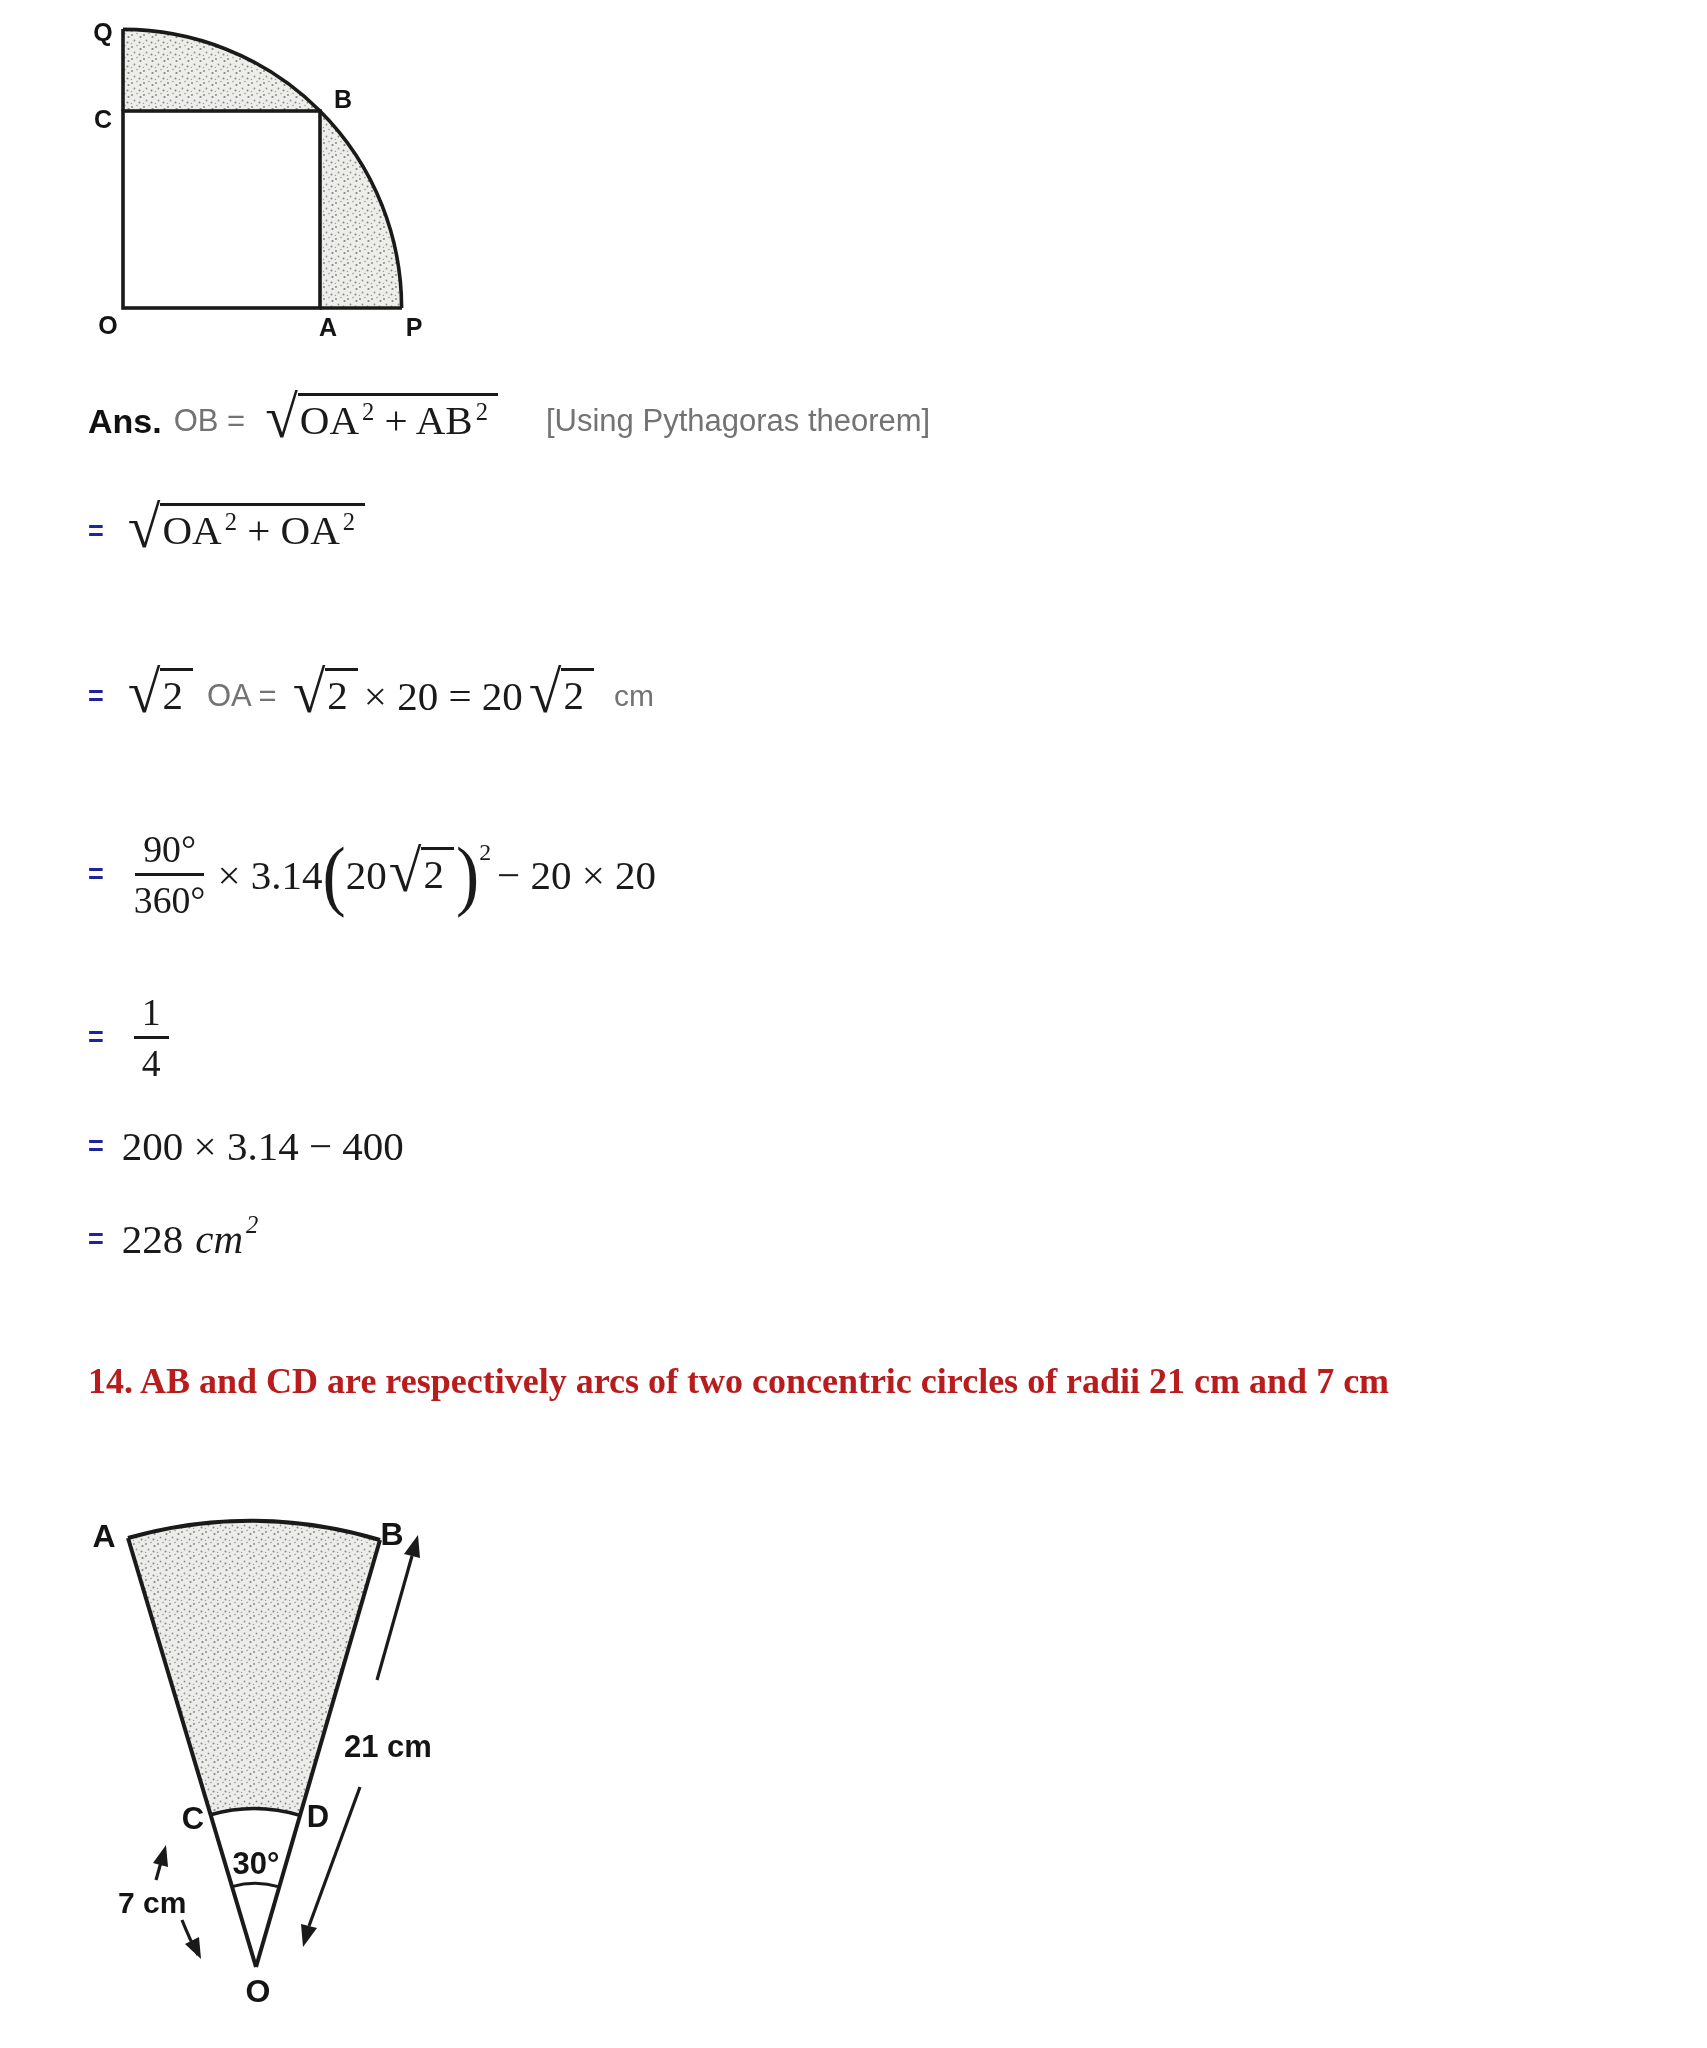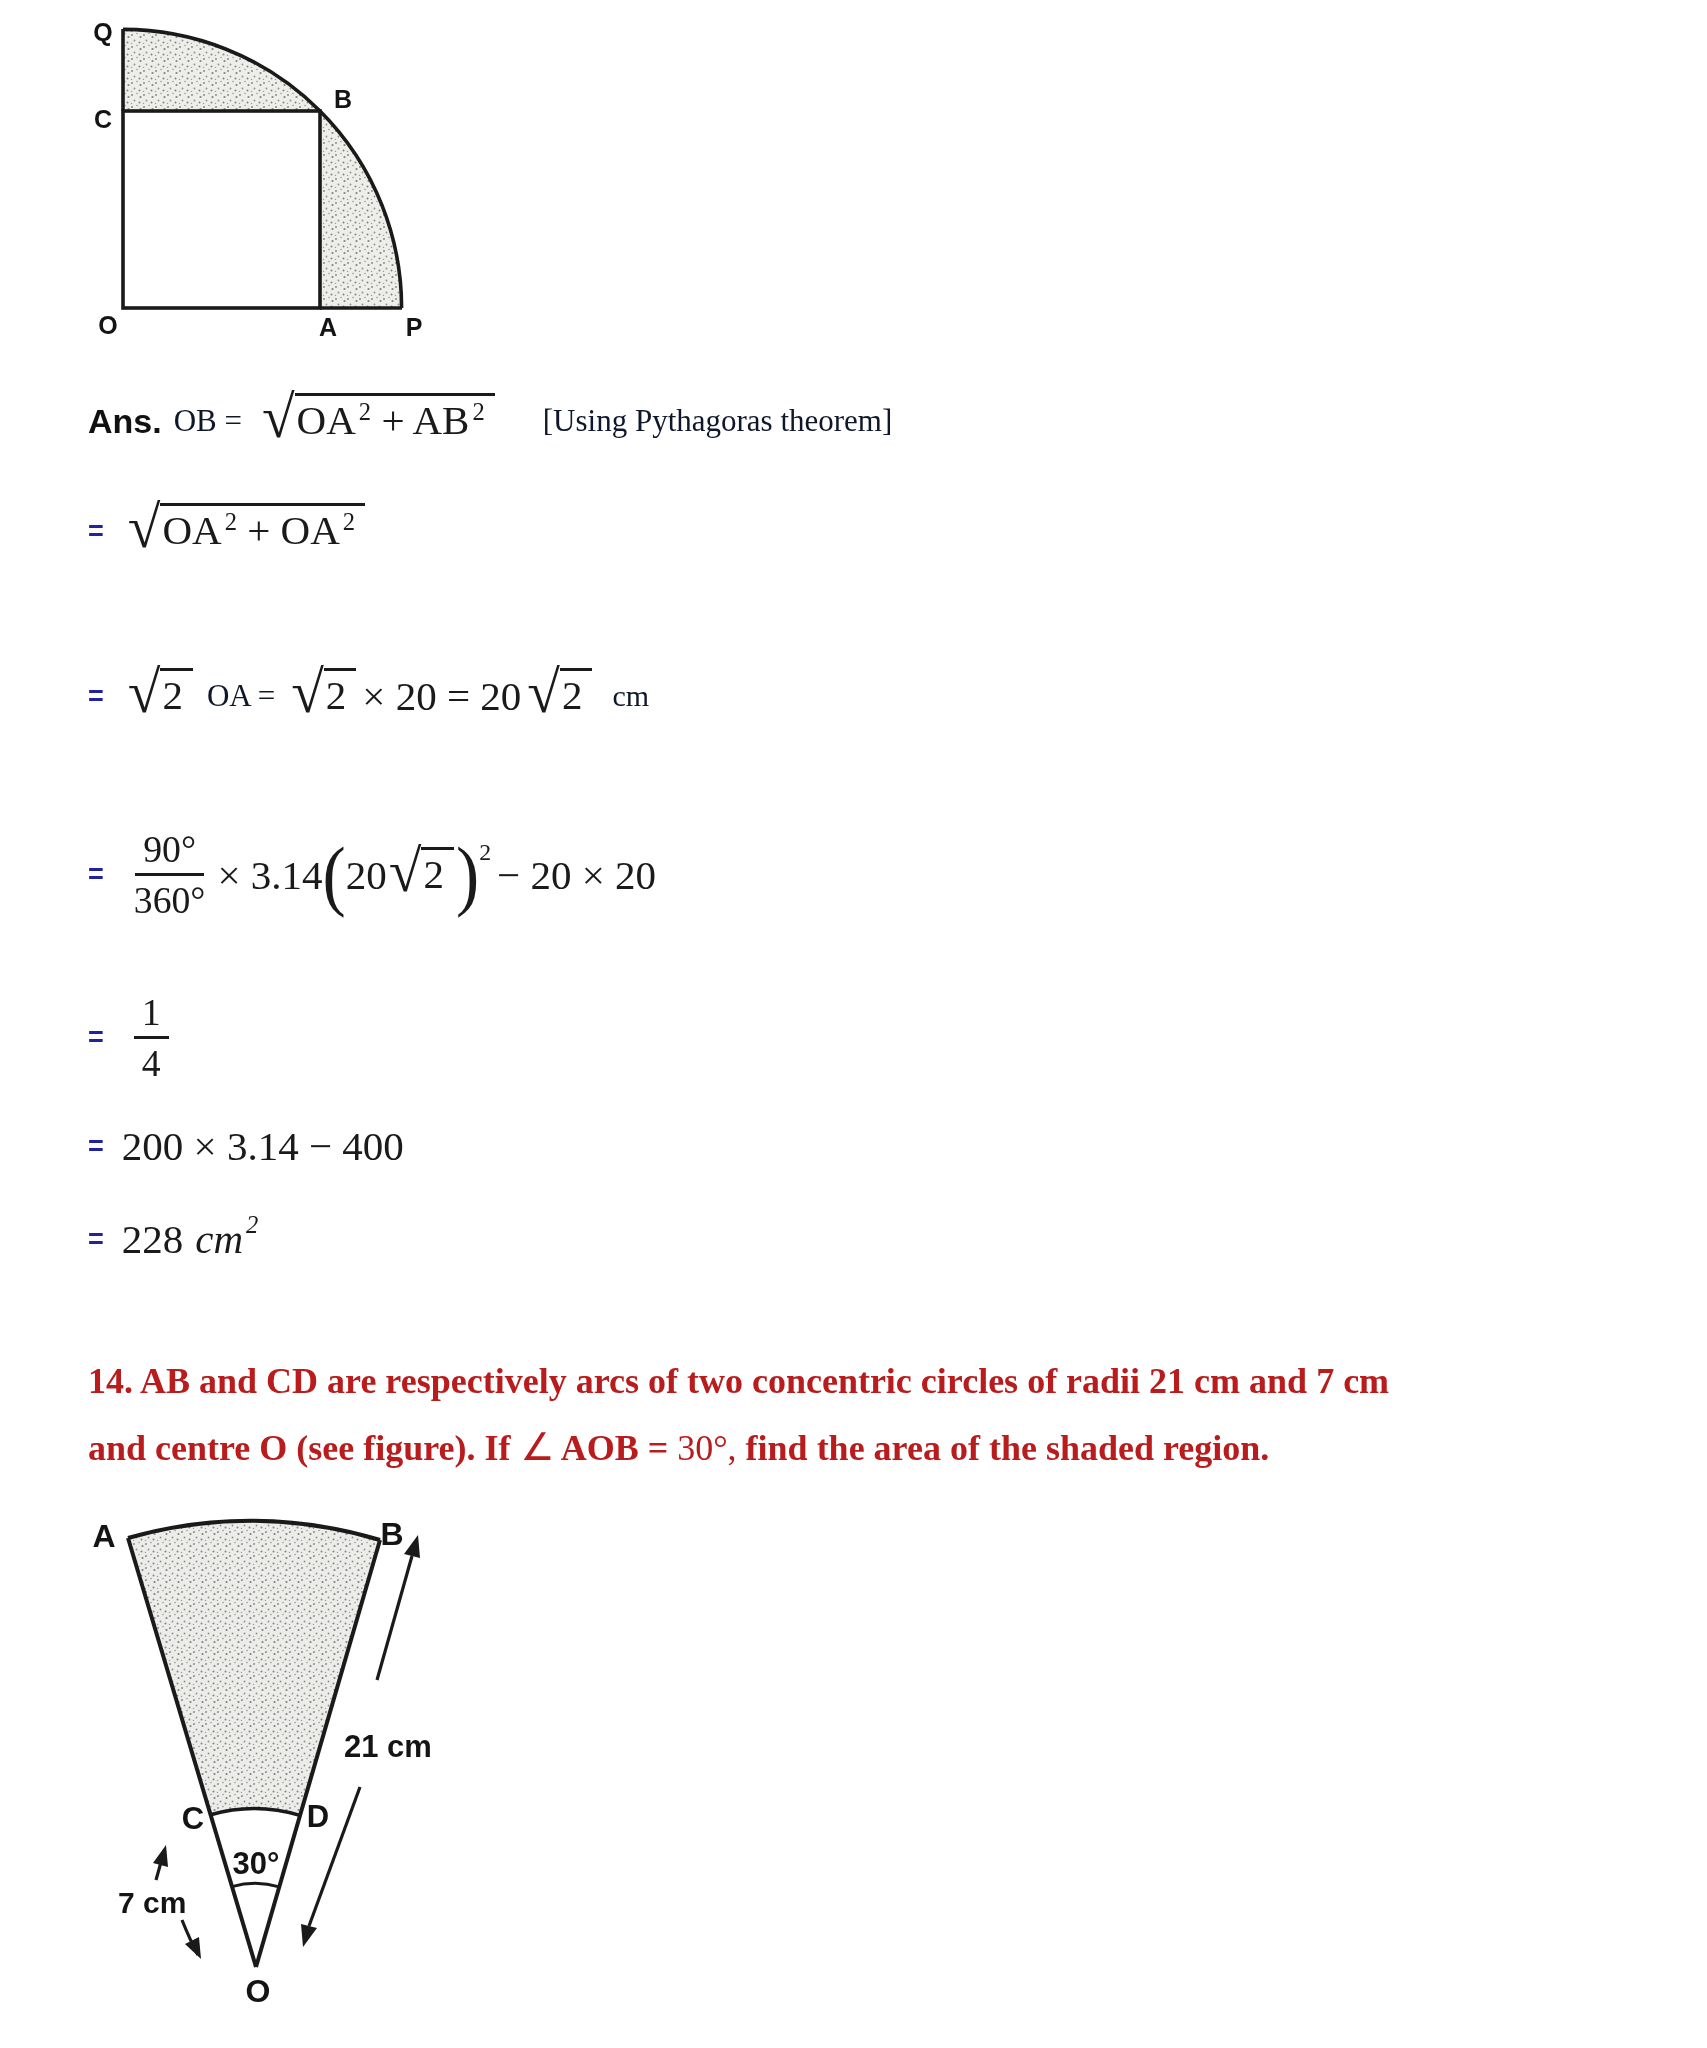--- a/index.html
+++ b/index.html
@@ -3,21 +3,21 @@
 <meta charset="utf-8">
 <style>
   html,body{margin:0;padding:0;background:#ffffff;}
   .page{position:relative;width:1707px;height:2048px;background:#ffffff;overflow:hidden;
         font-family:"Liberation Sans",sans-serif;}
   
   .eq{position:absolute;display:flex;align-items:center;color:#1a1a1a;
       font-family:"Liberation Serif",serif;font-size:41px;white-space:nowrap;}
   .beq{color:#22229a;font-family:"Liberation Sans",sans-serif;font-weight:bold;
        font-size:27px;margin-right:18px;}
-  .blue{color:#0f172a;font-family:Liberation Serif, serif;}
+  .blue{color:#737373;font-family:Liberation Sans, sans-serif;}
   .ansb{font-weight:bold;font-family:"Liberation Sans",sans-serif;font-size:34px;color:#111;margin-right:12px;}
   .lhs{font-size:31px;margin-right:14px;}
   .note{font-size:31px;margin-left:42px;}
   .unit{font-size:30px;margin-left:14px;}
   .sqrt{display:inline-flex;align-items:flex-start;margin:0 6px;}
   .sg{font-size:1.45em;line-height:0.95;transform:translateY(-0.06em);}
   .bd{border-top:3px solid #1a1a1a;padding:1px 10px 0 2px;line-height:1.15;font-family:Liberation Serif, serif;}
   .sup{font-size:0.6em;position:relative;top:-0.55em;margin-left:3px;}
   .frac{display:inline-flex;flex-direction:column;align-items:center;margin:16px 12px;
         font-size:0.92em;line-height:1.12;}
@@ -138,25 +138,20 @@
 
   <div class="eq" style="left:88px;top:1215px;">
     <span class="beq">=</span>
     <span>228</span>
     <span class="it" style="margin-left:12px;">cm</span>
     <span class="sup it">2</span>
   </div>
 
   <div class="question">
     <div>14. AB and CD are respectively arcs of two concentric circles of radii 21 cm and 7 cm</div>
-    <div>
-      <span>and centre O (see figure). If</span><span class="ang">∠</span><span>AOB =</span>
-      <span class="light">30°,</span>
-      <span>find the area of the shaded region.</span>
-    </div>
   </div>
 
   <div class="figwrap" style="left:60px;top:1505px;">
     <svg width="440" height="543" viewBox="0 0 440 543">
       <defs>
         <pattern id="stip2" width="12" height="12" patternUnits="userSpaceOnUse">
           <rect width="12" height="12" fill="#ececea"></rect>
           <circle cx="2" cy="3" r="1" fill="#8c8c88"></circle>
           <circle cx="7" cy="1.5" r="0.8" fill="#9a9a95"></circle>
           <circle cx="10.5" cy="5" r="1.1" fill="#83837e"></circle>

